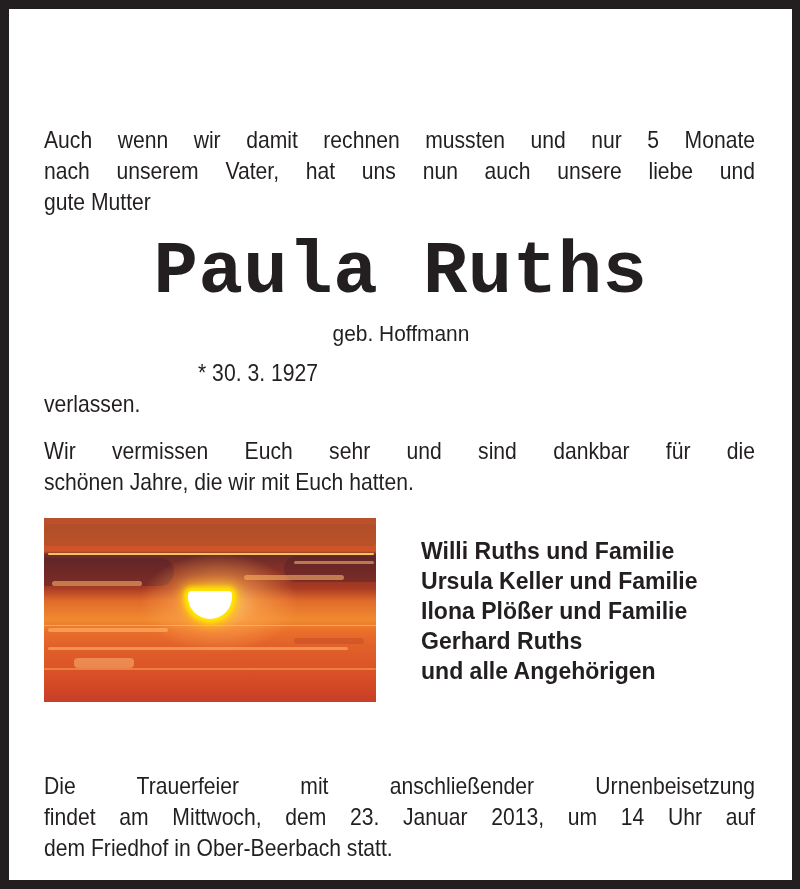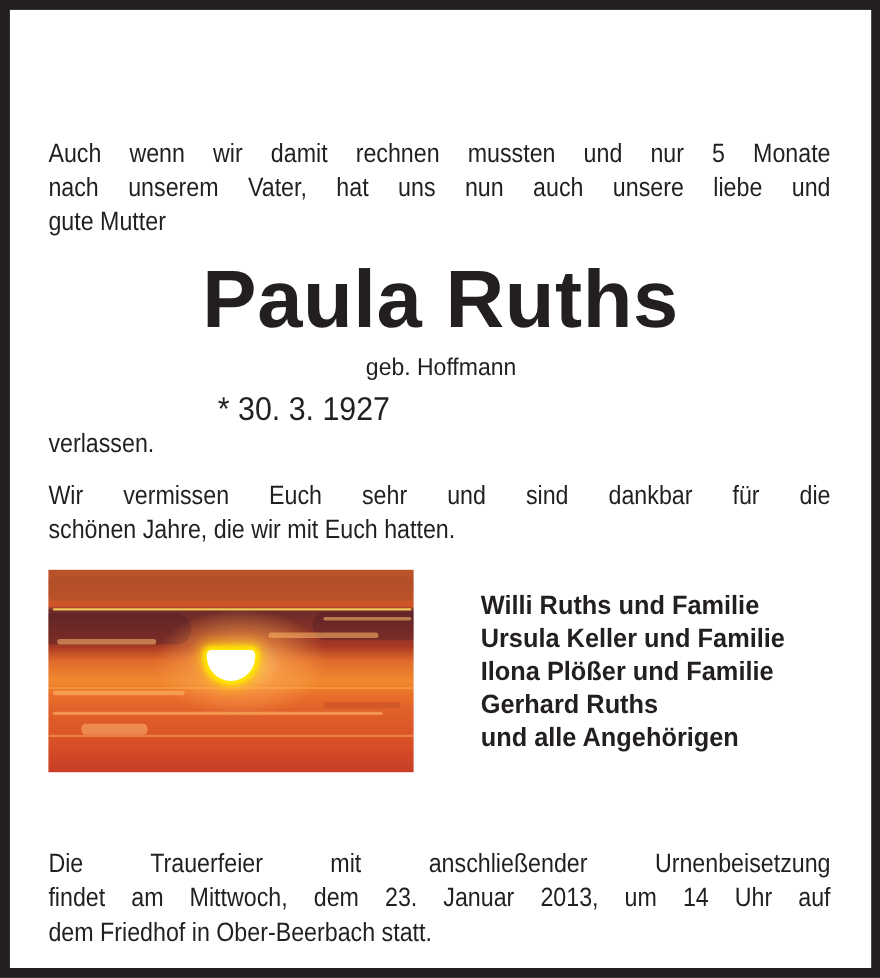--- a/index.html
+++ b/index.html
@@ -37,35 +37,35 @@
       text-align: justify;
       transform: scaleX(0.88);
       transform-origin: 0 0;
       white-space: normal;
     }
     .para .line { display: block; text-align: justify; text-align-last: justify; height: 31px; }
     .para .line.last { text-align-last: left; }
     .name {
       left: 0; width: 783px; top: 218px;
       text-align: center;
-      font-family: Liberation Sans, sans-serif;
+      font-family: Liberation Mono, monospace;
       font-weight: bold;
       font-size: 74px;
       line-height: 90px;
       letter-spacing: 0.5px;
     }
     .nee {
       left: 0; width: 783px; top: 311px;
       text-align: center;
       font-size: 22px;
       line-height: 28px;
     }
     .date {
       top: 349px;
-      font-size: 30px;
+      font-size: 23px;
       line-height: 30px;
     }
     .date .cond { transform: scaleX(0.92); }
     .sunset {
       position: absolute;
       left: 35px; top: 509px;
       width: 332px; height: 184px;
       overflow: hidden;
       background: linear-gradient(to bottom,
         #b8502a 0%, #c4582a 12%, #d05428 18%,
@@ -92,21 +92,21 @@
       position: absolute; height: 2px;
       background: rgba(255,215,90,0.9);
       border-radius: 2px;
     }
     .sunset .cloud {
       position: absolute; height: 5px;
       background: rgba(255,190,110,0.55);
       border-radius: 4px;
     }
     .family {
-      left: 428px; top: 527px;
+      left: 412px; top: 527px;
       font-size: 24px;
       font-weight: bold;
       line-height: 30px;
     }
     .family .cond { transform: scaleX(0.96); display: block; }
     .address {
       left: 35px; top: 709px;
       font-size: 24px; line-height: 31px;
     }
     .address .cond { transform: scaleX(0.88); }

